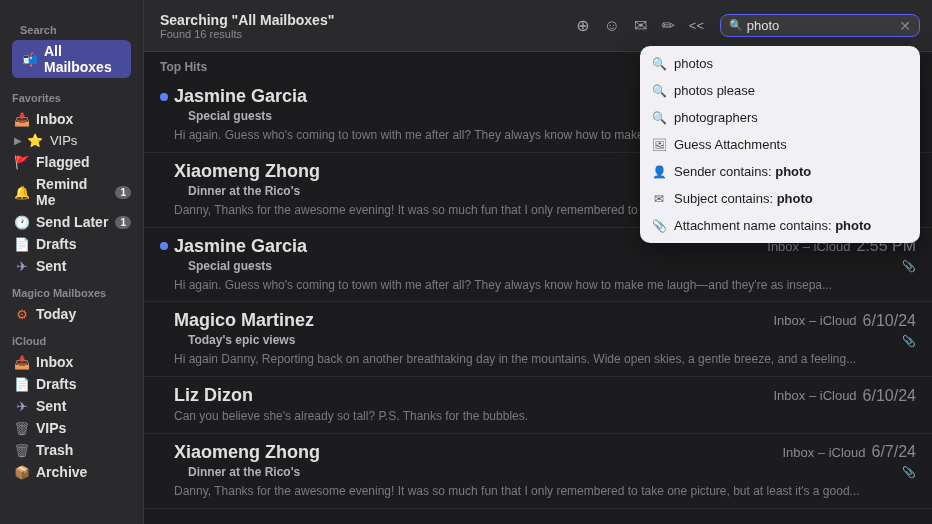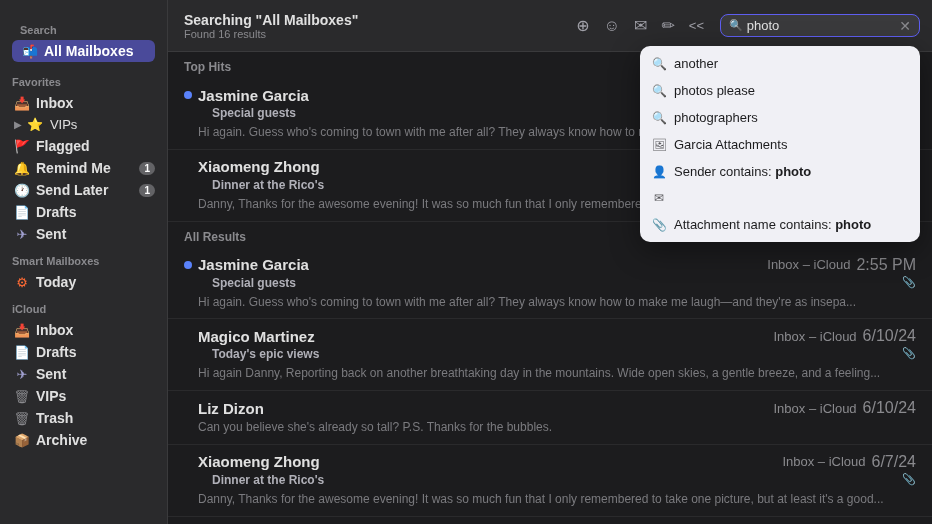--- a/index.html
+++ b/index.html
@@ -8,21 +8,21 @@
       font-size: 13px;
       background: #1e1e1e;
       width: 932px;
       height: 524px;
       overflow: hidden;
       display: flex;
     }
 
     
     .sidebar {
-      width: 168px;
+      width: 144px;
       background: #2a2a2c;
       height: 524px;
       display: flex;
       flex-direction: column;
       padding: 8px 0;
       flex-shrink: 0;
       border-right: 1px solid #3a3a3c;
     }
     .sidebar-section-label {
       font-size: 11px;
@@ -231,21 +231,21 @@
       border-radius: 50%;
       background: #5a82fa;
       flex-shrink: 0;
     }
     .email-dot-empty {
       width: 8px;
       height: 8px;
       flex-shrink: 0;
     }
     .email-sender {
-      font-size: 15px;
+      font-size: 18px;
       font-weight: 600;
       color: #e0e0e0;
       flex: 1;
     }
     .email-meta {
       font-size: 13px;
       color: #8a8a8e;
     }
     .email-time { font-size: 16px; color: #8a8a8e; }
     .email-subject {
@@ -260,21 +260,21 @@
       color: #7a7a7e;
       margin-left: 14px;
       line-height: 1.4;
       overflow: hidden;
       display: -webkit-box;
       -webkit-line-clamp: 2;
       -webkit-box-orient: vertical;
     }
     .email-row-meta-line {
       display: flex;
-      align-items: flex-start;
+      align-items: center;
       justify-content: space-between;
       margin-left: 14px;
       margin-bottom: 2px;
       gap: 11px;
     }
     .attachment-icon { font-size: 11px; color: #8a8a8e; }
 
     .icon-inbox { color: #5a82fa; }
     .icon-flagged { color: #ff6b35; }
     .icon-remind { color: #ff6b35; }
@@ -333,21 +333,21 @@
   <div class="sidebar-item">
     <span class="item-icon icon-drafts">📄</span>
     <span class="item-label">Drafts</span>
   </div>
 
   <div class="sidebar-item">
     <span class="item-icon icon-sent">✈</span>
     <span class="item-label">Sent</span>
   </div>
 
-  <div class="sidebar-section-label">Smart Mailboxes</div>
+  <div class="sidebar-section-label">Magico Mailboxes</div>
 
   <div class="sidebar-item">
     <span class="item-icon icon-today">⚙</span>
     <span class="item-label">Today</span>
   </div>
 
   <div class="sidebar-section-label">iCloud</div>
 
   <div class="sidebar-item">
     <span class="item-icon icon-inbox">📥</span>
@@ -399,40 +399,41 @@
     <div class="search-bar-container">
       <div class="search-bar">
         <span class="search-icon-inner">🔍</span>
         <input type="text" value="photo" style="">
         <span class="clear-btn">✕</span>
       </div>
 
       <div class="search-dropdown">
         <div class="dropdown-item">
           <span class="dropdown-icon">🔍</span>
-          <span class="dropdown-item-text">another</span>
+          <span class="dropdown-item-text">photos</span>
         </div>
         <div class="dropdown-item">
           <span class="dropdown-icon">🔍</span>
           <span class="dropdown-item-text">photos please</span>
         </div>
         <div class="dropdown-item">
           <span class="dropdown-icon">🔍</span>
           <span class="dropdown-item-text">photographers</span>
         </div>
         <div class="dropdown-item">
           <span class="dropdown-icon">🖼</span>
-          <span class="dropdown-item-text">Garcia Attachments</span>
+          <span class="dropdown-item-text">Guess Attachments</span>
         </div>
         <div class="dropdown-item">
           <span class="dropdown-icon">👤</span>
           <span class="dropdown-item-text">Sender contains: <strong>photo</strong></span>
         </div>
         <div class="dropdown-item">
           <span class="dropdown-icon">✉</span>
+          <span class="dropdown-item-text">Subject contains: <strong>photo</strong></span>
         </div>
         <div class="dropdown-item">
           <span class="dropdown-icon">📎</span>
           <span class="dropdown-item-text">Attachment name contains: <strong>photo</strong></span>
         </div>
       </div>
     </div>
   </div>
 
   <div class="email-list">
@@ -459,21 +460,20 @@
         <span class="email-sender">Xiaomeng Zhong</span>
         <span class="email-meta">Inbox – iCloud</span>
         <span class="email-time">6/7/24</span>
       </div>
       <div class="email-row-meta-line">
         <span class="email-subject">Dinner at the Rico's</span>
       </div>
       <span class="email-preview">Danny, Thanks for the awesome evening! It was so much fun that I only remembered to take one picture, but at least it's a good...</span>
     </div>
 
-    <div class="section-header">All Results</div>
 
     <div class="email-row">
       <div class="email-row-header">
         <span class="email-dot"></span>
         <span class="email-sender">Jasmine Garcia</span>
         <span class="email-meta">Inbox – iCloud</span>
         <span class="email-time">2:55 PM</span>
       </div>
       <div class="email-row-meta-line">
         <span class="email-subject">Special guests</span>

